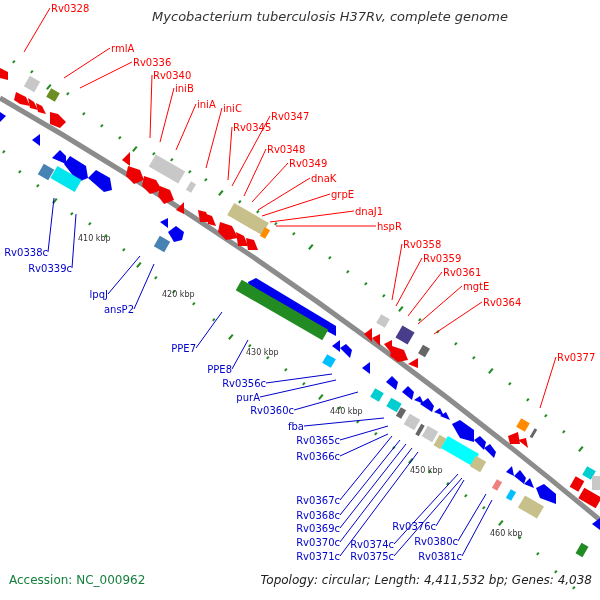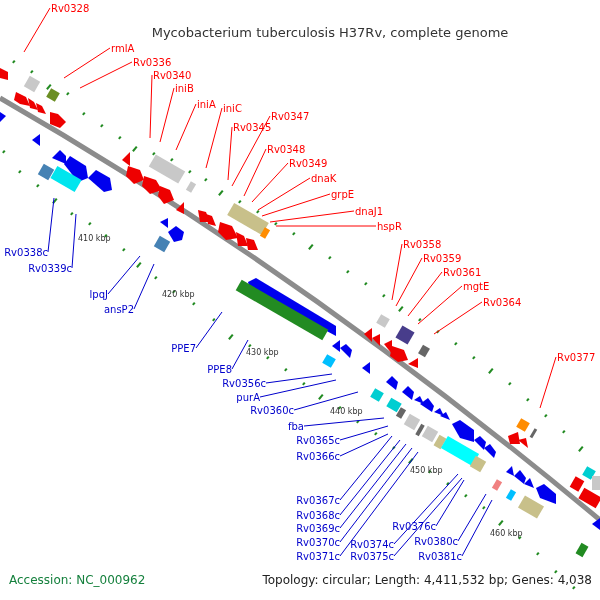--- a/index.html
+++ b/index.html
@@ -1,20 +1,20 @@
 <!DOCTYPE html>
 <html><head>
 <meta charset="utf-8">
 <style>
   html, body { margin: 0; padding: 0; background: #ffffff; }
   body { width: 600px; height: 600px; position: relative; overflow: hidden; font-family: "DejaVu Sans", sans-serif; }
   #map { position: absolute; left: 0; top: 0; width: 600px; height: 600px; }
-  .title { position: absolute; left: 0; right: 0; top: 9px; text-align: center; padding-left: 60px; font-size: 13px; color: #333; margin-top: 16px; }
+  .title { position: absolute; left: 0; right: 0; top: 9px; text-align: center; padding-left: 60px; font-size: 13px; font-style: italic; color: #333; }
   .footer-left { position: absolute; left: 9px; top: 573px; font-size: 12px; color: #15803d; }
-  .footer-right { position: absolute; right: 8px; top: 573px; font-size: 12px; color: #222; }
+  .footer-right { position: absolute; right: 8px; top: 573px; font-size: 12px; color: #222; font-style: italic; }
   .lbl { font-family: "DejaVu Sans", sans-serif; font-size: 10px; }
   .kbp { font-family: "DejaVu Sans", sans-serif; font-size: 8px; fill: #333; }
 </style>
 </head>
 <body>
 
 <div class="title">Mycobacterium tuberculosis H37Rv, complete genome</div>
 
 <svg id="map" viewBox="0 0 600 600" xmlns="http://www.w3.org/2000/svg">
   <defs>

